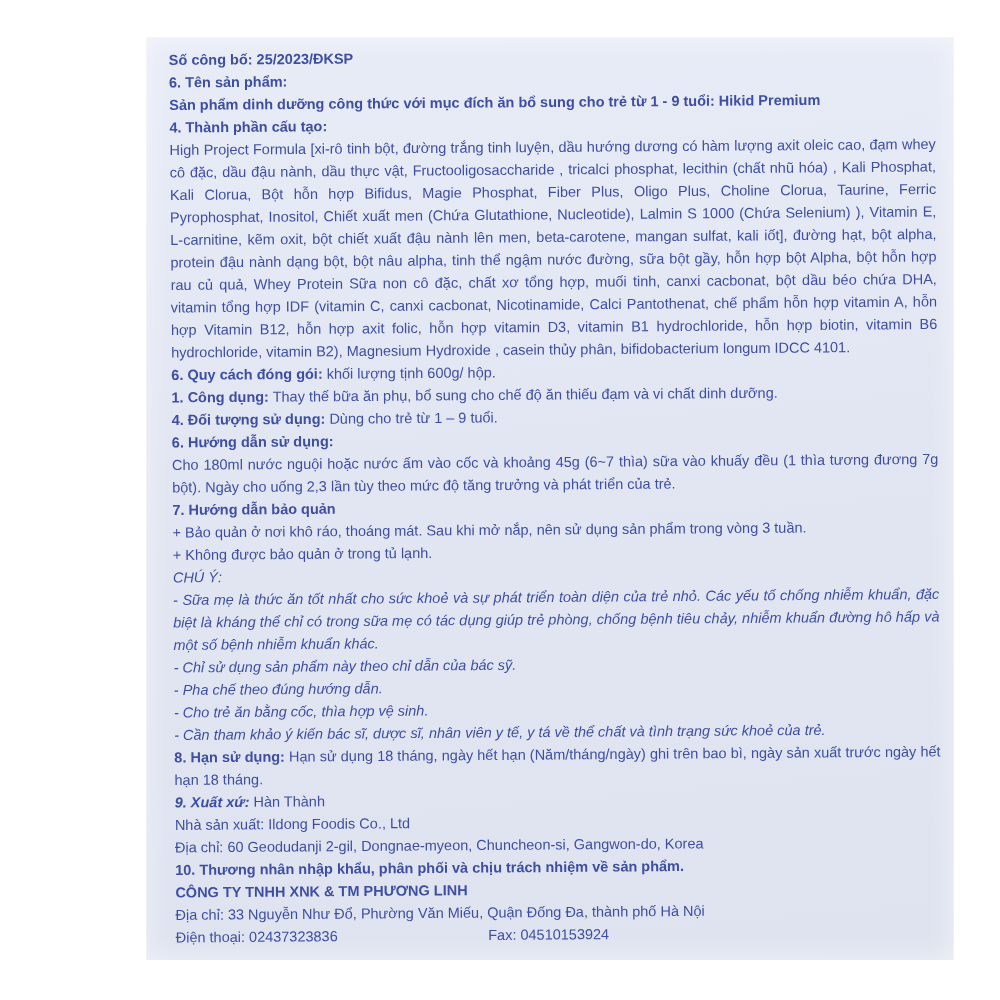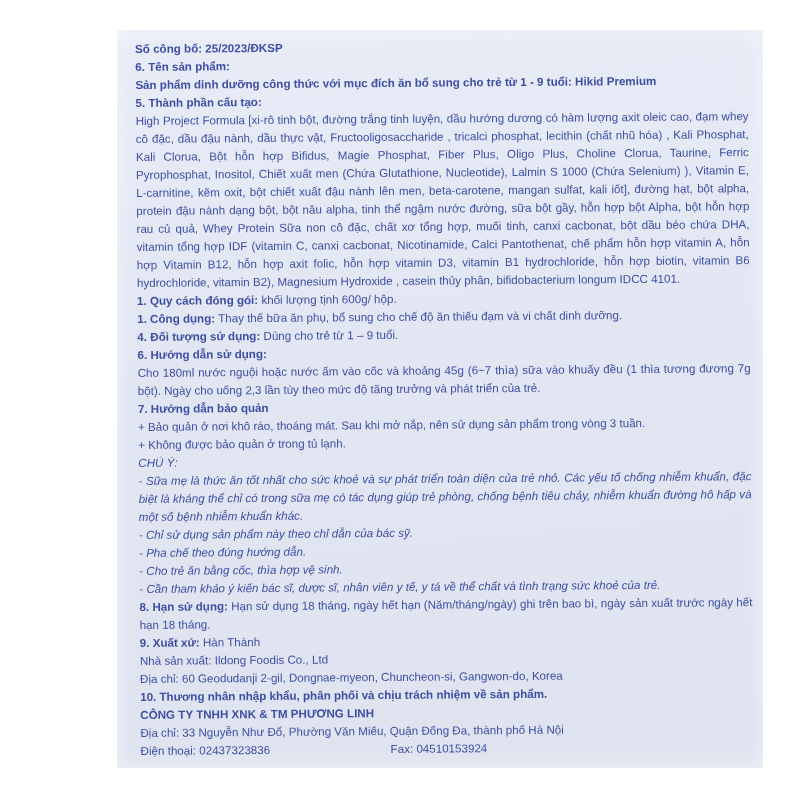--- a/index.html
+++ b/index.html
@@ -23,36 +23,36 @@
   .content{
     position:absolute;left:18px;top:10px;width:613px;
     color:var(--text);
     font-size:11.6px;line-height:18px;
     transform:rotate(-0.45deg);transform-origin:0 0;
   }
   .line{margin:0;padding:0;}
   .s-justify{text-align:justify;}
   .s-italic{font-style:italic;}
   .head{font-weight:bold;}
-  .head.italic{text-align:right;}
+  .head.italic{font-style:italic;text-align:right;}
   .contact-row{display:flex;}
   .contact-row .phone{width:250px;flex:0 0 250px;}
 </style>
 </head>
 <body>
 
 <div class="label">
   <div class="content">
     <div id="doc-lines">
         <p class="line s-normal"><span class="head">Số công bố: 25/2023/ĐKSP</span></p>
         <p class="line s-normal"><span class="head">6. Tên sản phẩm:</span></p>
         <p class="line s-normal"><span class="head">Sản phẩm dinh dưỡng công thức với mục đích ăn bổ sung cho trẻ từ 1 - 9 tuổi: Hikid Premium</span></p>
-        <p class="line s-normal"><span class="head">5. Thành phần cấu tạo:</span></p>
+        <p class="line s-normal"><span class="head">4. Thành phần cấu tạo:</span></p>
         <p class="line s-justify"><span>High Project Formula [xi-rô tinh bột, đường trắng tinh luyện, dầu hướng dương có hàm lượng axit oleic cao, đạm whey cô đặc, dầu đậu nành, dầu thực vật, Fructooligosaccharide , tricalci phosphat, lecithin (chất nhũ hóa) , Kali Phosphat, Kali Clorua, Bột hỗn hợp Bifidus, Magie Phosphat, Fiber Plus, Oligo Plus, Choline Clorua, Taurine, Ferric Pyrophosphat, Inositol, Chiết xuất men (Chứa Glutathione, Nucleotide), Lalmin S 1000 (Chứa Selenium) ), Vitamin E, L-carnitine, kẽm oxit, bột chiết xuất đậu nành lên men, beta-carotene, mangan sulfat, kali iốt], đường hạt, bột alpha, protein đậu nành dạng bột, bột nâu alpha, tinh thể ngậm nước đường, sữa bột gầy, hỗn hợp bột Alpha, bột hỗn hợp rau củ quả, Whey Protein Sữa non cô đặc, chất xơ tổng hợp, muối tinh, canxi cacbonat, bột dầu béo chứa DHA, vitamin tổng hợp IDF (vitamin C, canxi cacbonat, Nicotinamide, Calci Pantothenat, chế phẩm hỗn hợp vitamin A, hỗn hợp Vitamin B12, hỗn hợp axit folic, hỗn hợp vitamin D3, vitamin B1 hydrochloride, hỗn hợp biotin, vitamin B6 hydrochloride, vitamin B2), Magnesium Hydroxide , casein thủy phân, bifidobacterium longum IDCC 4101.</span></p>
-        <p class="line s-normal"><span class="head">1. Quy cách đóng gói:</span><span> khối lượng tịnh 600g/ hộp.</span></p>
+        <p class="line s-normal"><span class="head">6. Quy cách đóng gói:</span><span> khối lượng tịnh 600g/ hộp.</span></p>
         <p class="line s-normal"><span class="head">1. Công dụng:</span><span> Thay thế bữa ăn phụ, bổ sung cho chế độ ăn thiếu đạm và vi chất dinh dưỡng.</span></p>
         <p class="line s-normal"><span class="head">4. Đối tượng sử dụng:</span><span> Dùng cho trẻ từ 1 – 9 tuổi.</span></p>
         <p class="line s-normal"><span class="head">6. Hướng dẫn sử dụng:</span></p>
         <p class="line s-justify"><span>Cho 180ml nước nguội hoặc nước ấm vào cốc và khoảng 45g (6~7 thìa) sữa vào khuấy đều (1 thìa tương đương 7g bột). Ngày cho uống 2,3 lần tùy theo mức độ tăng trưởng và phát triển của trẻ.</span></p>
         <p class="line s-normal"><span class="head">7. Hướng dẫn bảo quản</span></p>
         <p class="line s-normal"><span>+ Bảo quản ở nơi khô ráo, thoáng mát. Sau khi mở nắp, nên sử dụng sản phẩm trong vòng 3 tuần.</span></p>
         <p class="line s-normal"><span>+ Không được bảo quản ở trong tủ lạnh.</span></p>
         <p class="line s-italic"><span>CHÚ Ý:</span></p>
         <p class="line s-italic s-justify"><span>- Sữa mẹ là thức ăn tốt nhất cho sức khoẻ và sự phát triển toàn diện của trẻ nhỏ. Các yếu tố chống nhiễm khuẩn, đặc biệt là kháng thể chỉ có trong sữa mẹ có tác dụng giúp trẻ phòng, chống bệnh tiêu chảy, nhiễm khuẩn đường hô hấp và một số bệnh nhiễm khuẩn khác.</span></p>
         <p class="line s-italic"><span>- Chỉ sử dụng sản phẩm này theo chỉ dẫn của bác sỹ.</span></p>

